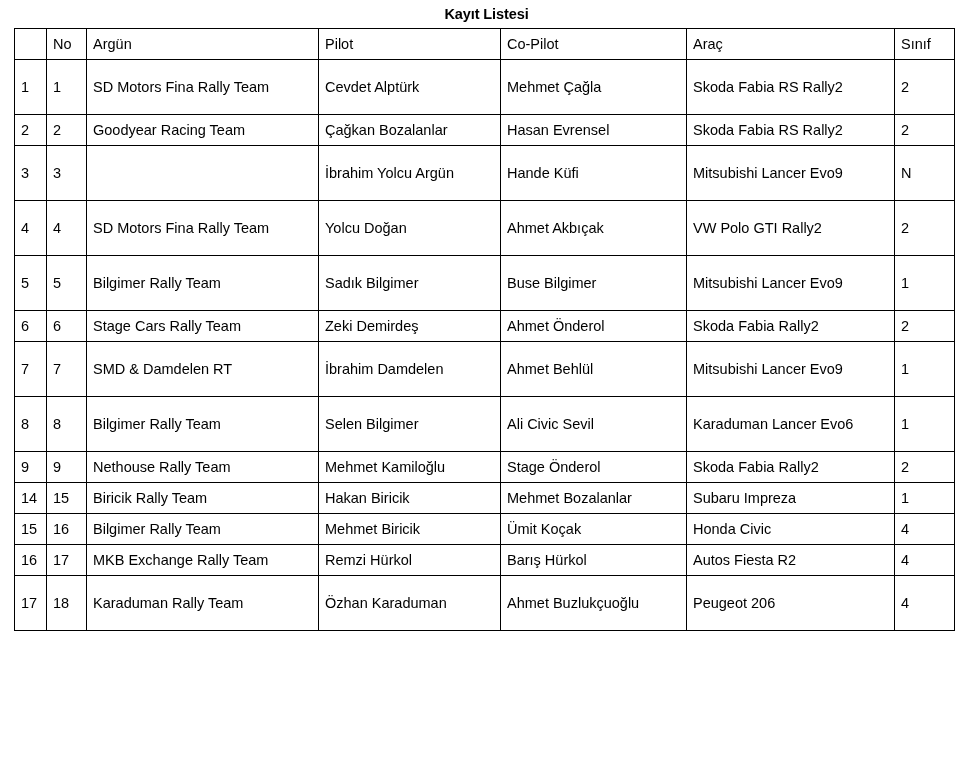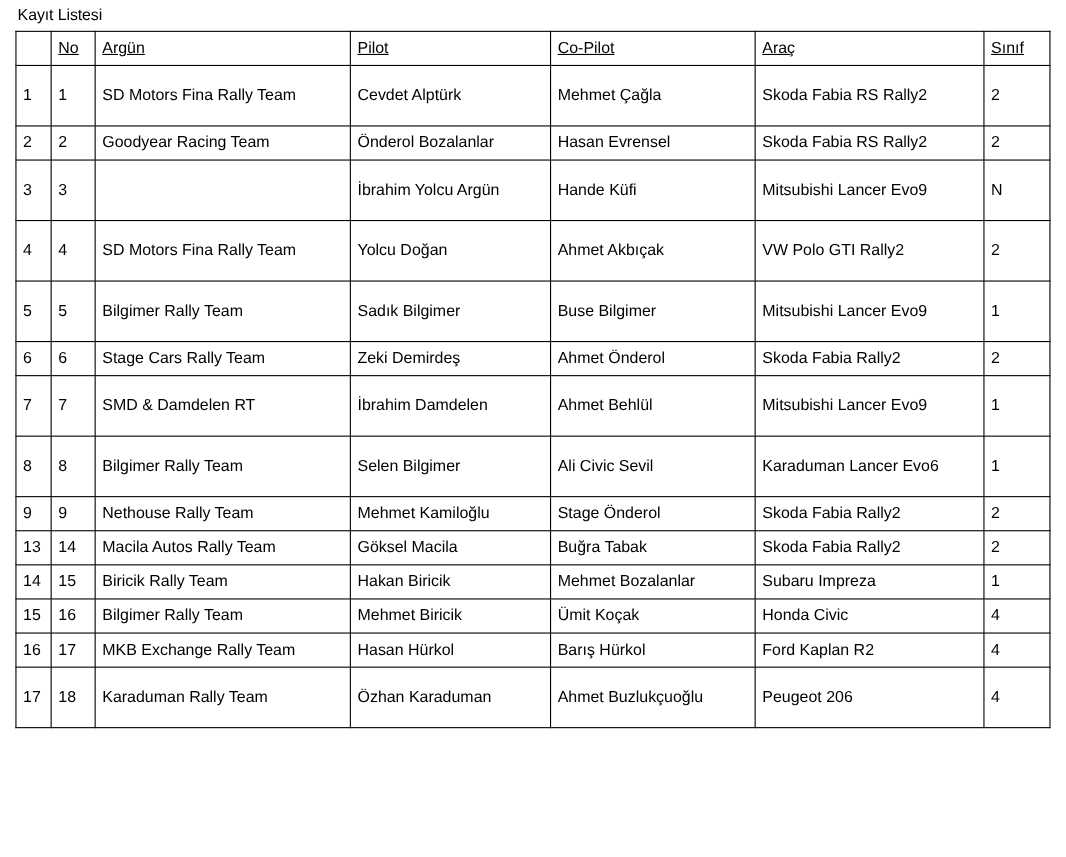--- a/index.html
+++ b/index.html
@@ -14,24 +14,25 @@
     color: #000000;
     overflow: hidden;
   }
   .page {
     width: 969px;
     box-sizing: border-box;
     padding: 6px 12px 0 14px;
   }
   .doc-title {
     font-size: 14.5px;
-    font-weight: normal;
+    font-weight: bold;
     line-height: 1.2;
     margin: 0 0 5px 2px;
     letter-spacing: -0.1px;
+    text-align: center;
   }
   table.reg {
     border-collapse: collapse;
     table-layout: fixed;
     width: 940px;
     font-size: 14.5px;
   }
   table.reg td, table.reg th {
     border: 1px solid #000000;
     padding: 3px 5px 3px 6px;
@@ -45,21 +46,20 @@
   col.c-idx  { width: 32px; }
   col.c-no   { width: 40px; }
   col.c-team { width: 232px; }
   col.c-pilot{ width: 182px; }
   col.c-copilot { width: 186px; }
   col.c-car  { width: 208px; }
   col.c-class{ width: 60px; }
 
   thead td {
     height: 24px;
-    text-decoration: underline;
   }
   tbody td {
     height: 24px;
   }
   tr.tall td {
     height: 48px;
   }
 </style>
 </head>
 <body>
@@ -96,21 +96,21 @@
           <td>SD Motors Fina Rally Team</td>
           <td>Cevdet Alptürk</td>
           <td>Mehmet Çağla</td>
           <td>Skoda Fabia RS Rally2</td>
           <td>2</td>
         </tr>
         <tr>
           <td>2</td>
           <td>2</td>
           <td>Goodyear Racing Team</td>
-          <td>Önderol Bozalanlar</td>
+          <td>Çağkan Bozalanlar</td>
           <td>Hasan Evrensel</td>
           <td>Skoda Fabia RS Rally2</td>
           <td>2</td>
         </tr>
         <tr class="tall">
           <td>3</td>
           <td>3</td>
           <td></td>
           <td>İbrahim Yolcu Argün</td>
           <td>Hande Küfi</td>
@@ -165,29 +165,20 @@
         <tr>
           <td>9</td>
           <td>9</td>
           <td>Nethouse Rally Team</td>
           <td>Mehmet Kamiloğlu</td>
           <td>Stage Önderol</td>
           <td>Skoda Fabia Rally2</td>
           <td>2</td>
         </tr>
         <tr>
-          <td>13</td>
-          <td>14</td>
-          <td>Macila Autos Rally Team</td>
-          <td>Göksel Macila</td>
-          <td>Buğra Tabak</td>
-          <td>Skoda Fabia Rally2</td>
-          <td>2</td>
-        </tr>
-        <tr>
           <td>14</td>
           <td>15</td>
           <td>Biricik Rally Team</td>
           <td>Hakan Biricik</td>
           <td>Mehmet Bozalanlar</td>
           <td>Subaru Impreza</td>
           <td>1</td>
         </tr>
         <tr>
           <td>15</td>
@@ -195,23 +186,23 @@
           <td>Bilgimer Rally Team</td>
           <td>Mehmet Biricik</td>
           <td>Ümit Koçak</td>
           <td>Honda Civic</td>
           <td>4</td>
         </tr>
         <tr>
           <td>16</td>
           <td>17</td>
           <td>MKB Exchange Rally Team</td>
-          <td>Hasan Hürkol</td>
+          <td>Remzi Hürkol</td>
           <td>Barış Hürkol</td>
-          <td>Ford Kaplan R2</td>
+          <td>Autos Fiesta R2</td>
           <td>4</td>
         </tr>
         <tr class="tall">
           <td>17</td>
           <td>18</td>
           <td>Karaduman Rally Team</td>
           <td>Özhan Karaduman</td>
           <td>Ahmet Buzlukçuoğlu</td>
           <td>Peugeot 206</td>
           <td>4</td>

